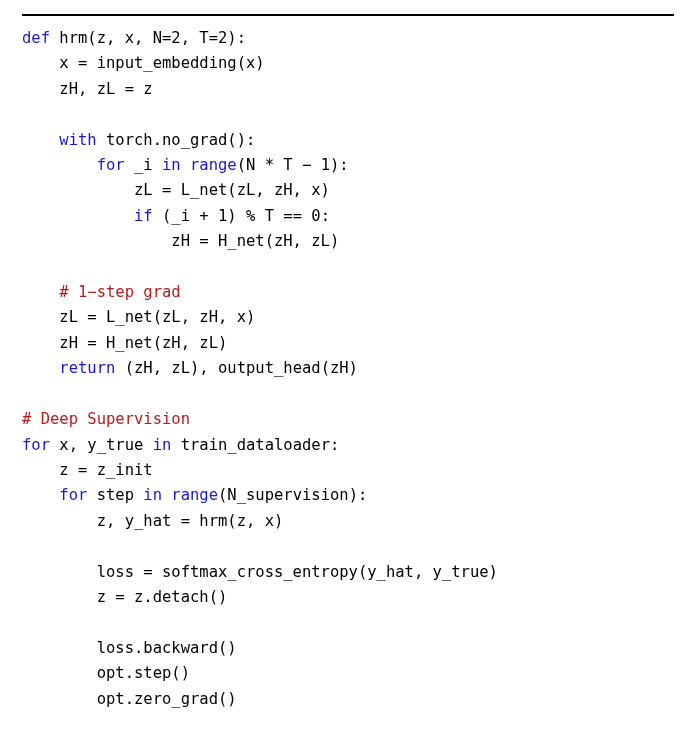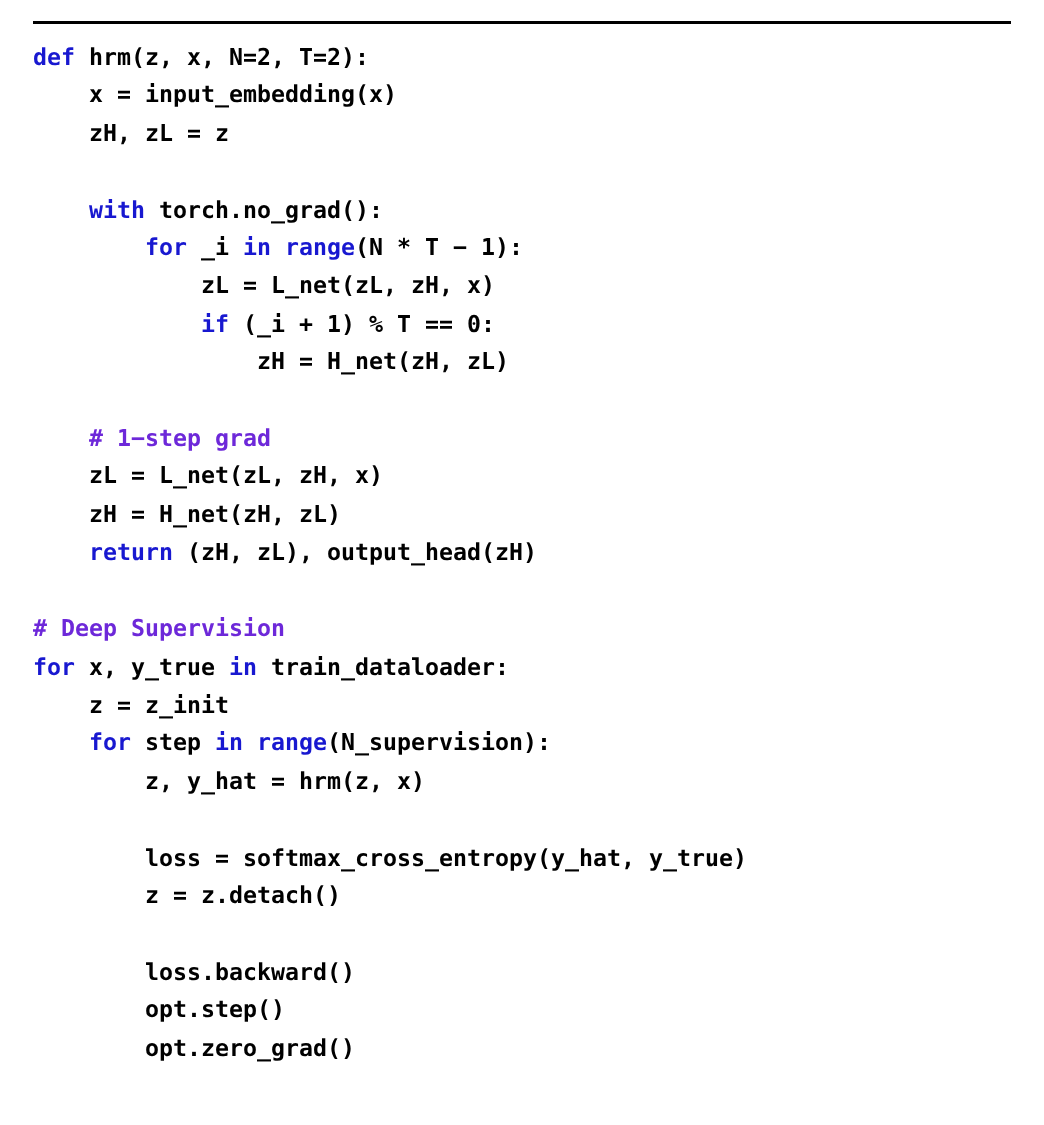--- a/index.html
+++ b/index.html
@@ -35,24 +35,23 @@
     font-family: "DejaVu Sans Mono", monospace;
     font-size: 15.5px;
     line-height: 25.4px;
     color: #000000;
     white-space: pre;
     tab-size: 4;
   }
   .line {
     white-space: pre;
     min-height: 25.4px;
-    font-weight: bold;
   }
   .kw   { color: #1818d0; }
-  .cmt  { color: #6d28d9; }
+  .cmt  { color: #b91c1c; }
   .plain{ color: #000000; }
 </style>
 </head>
 <body>
 
 <div class="listing">
   <div class="rule rule-top"></div>
   <div class="code" id="code-block"><div class="line"><span class="kw">def</span><span class="plain"> hrm(z, x, N=2, T=2):</span></div><div class="line"><span class="plain">    x = input_embedding(x)</span></div><div class="line"><span class="plain">    zH, zL = z</span></div><div class="line">&nbsp;</div><div class="line"><span class="plain">    </span><span class="kw">with</span><span class="plain"> torch.no_grad():</span></div><div class="line"><span class="plain">        </span><span class="kw">for</span><span class="plain"> _i </span><span class="kw">in</span><span class="plain"> </span><span class="kw">range</span><span class="plain">(N * T − 1):</span></div><div class="line"><span class="plain">            zL = L_net(zL, zH, x)</span></div><div class="line"><span class="plain">            </span><span class="kw">if</span><span class="plain"> (_i + 1) % T == 0:</span></div><div class="line"><span class="plain">                zH = H_net(zH, zL)</span></div><div class="line">&nbsp;</div><div class="line"><span class="plain">    </span><span class="cmt"># 1−step grad</span></div><div class="line"><span class="plain">    zL = L_net(zL, zH, x)</span></div><div class="line"><span class="plain">    zH = H_net(zH, zL)</span></div><div class="line"><span class="plain">    </span><span class="kw">return</span><span class="plain"> (zH, zL), output_head(zH)</span></div><div class="line">&nbsp;</div><div class="line"><span class="cmt"># Deep Supervision</span></div><div class="line"><span class="kw">for</span><span class="plain"> x, y_true </span><span class="kw">in</span><span class="plain"> train_dataloader:</span></div><div class="line"><span class="plain">    z = z_init</span></div><div class="line"><span class="plain">    </span><span class="kw">for</span><span class="plain"> step </span><span class="kw">in</span><span class="plain"> </span><span class="kw">range</span><span class="plain">(N_supervision):</span></div><div class="line"><span class="plain">        z, y_hat = hrm(z, x)</span></div><div class="line">&nbsp;</div><div class="line"><span class="plain">        loss = softmax_cross_entropy(y_hat, y_true)</span></div><div class="line"><span class="plain">        z = z.detach()</span></div><div class="line">&nbsp;</div><div class="line"><span class="plain">        loss.backward()</span></div><div class="line"><span class="plain">        opt.step()</span></div><div class="line"><span class="plain">        opt.zero_grad()</span></div></div>
 </div>
 

